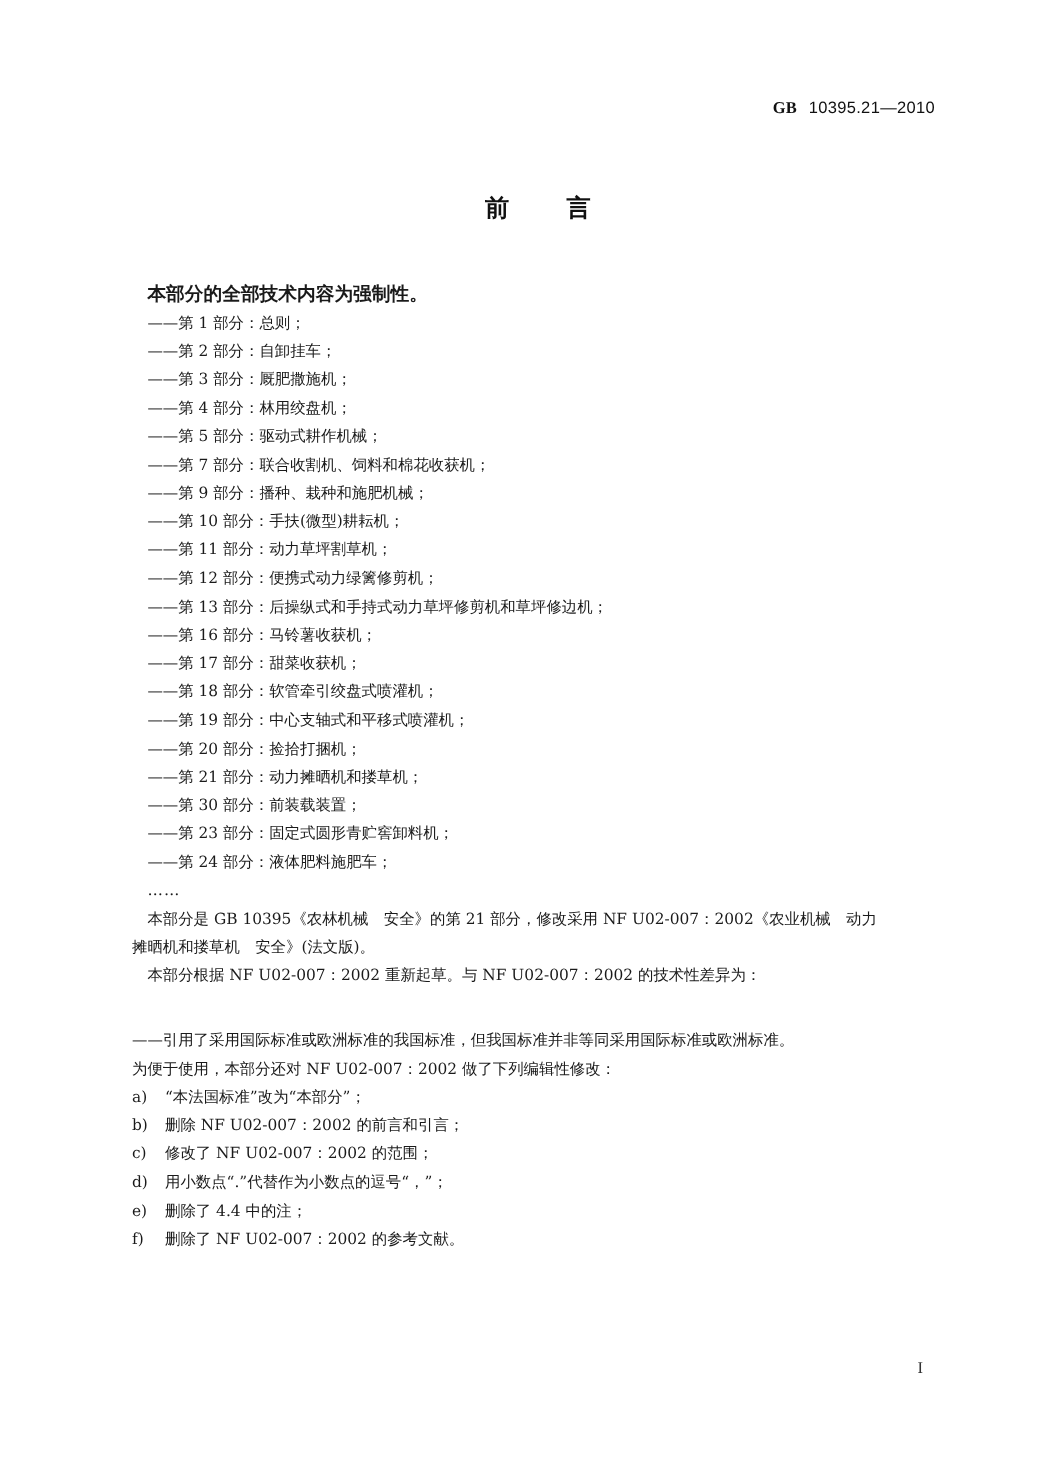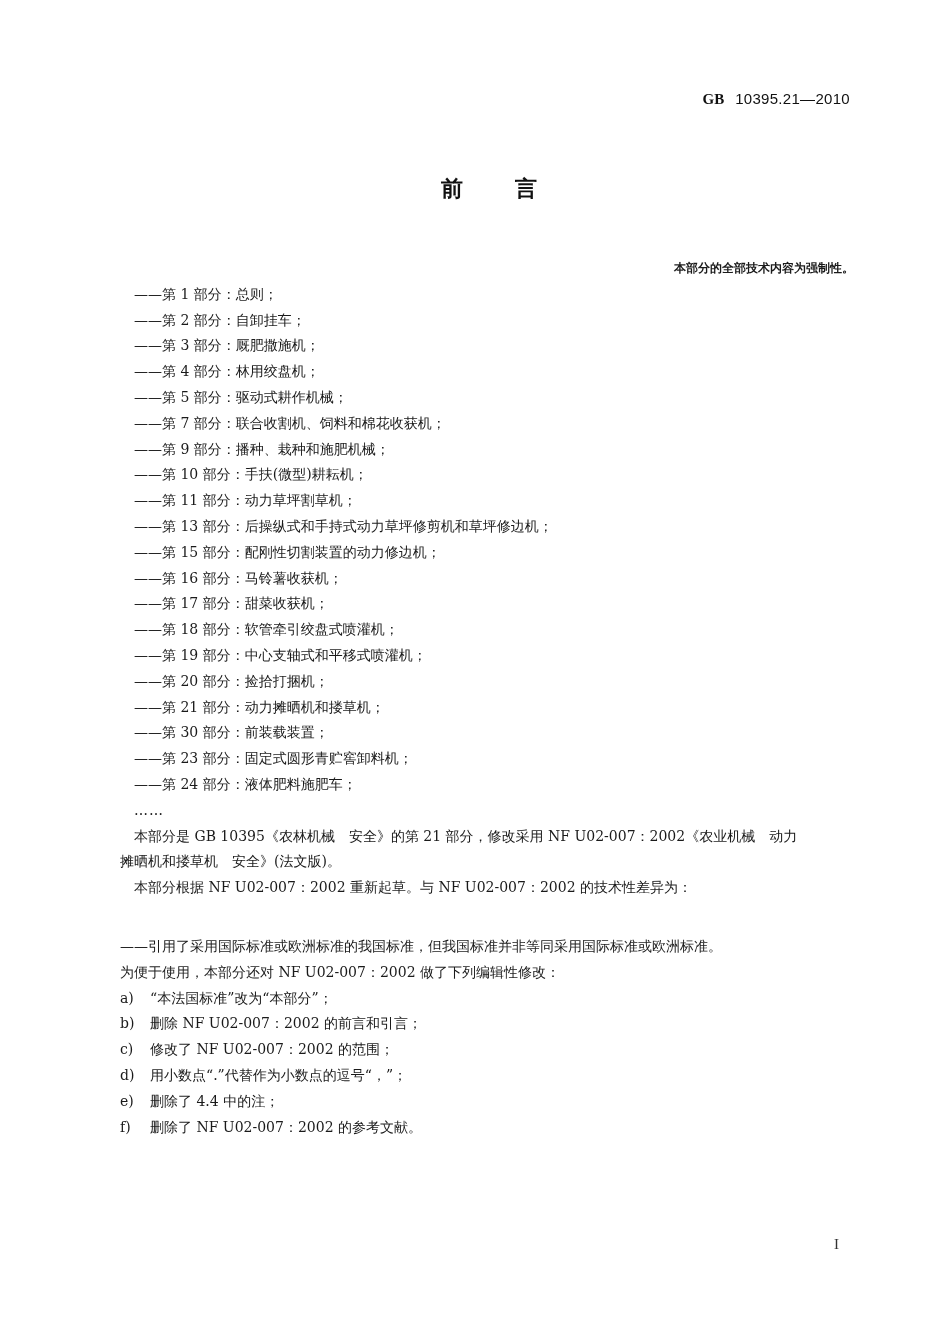--- a/index.html
+++ b/index.html
@@ -51,22 +51,21 @@
       font-size: 14px;
     }
     .line {
       height: 25.8px;
       line-height: 25.8px;
       white-space: nowrap;
     }
     .bold-lead {
       font-family: "DejaVu Sans", sans-serif;
       font-weight: bold;
-      font-size: 12px;
-      text-align: right;
+      font-size: 17px;
     }
     .list-item .letter {
       display: inline-block;
       width: 30px;
     }
     .page-number {
       position: absolute;
       top: 1236px;
       left: 834px;
       font-family: "Liberation Serif", serif;
@@ -93,22 +92,22 @@
   <div>
     <div class="line">——第 1 部分：总则；</div>
     <div class="line">——第 2 部分：自卸挂车；</div>
     <div class="line">——第 3 部分：厩肥撒施机；</div>
     <div class="line">——第 4 部分：林用绞盘机；</div>
     <div class="line">——第 5 部分：驱动式耕作机械；</div>
     <div class="line">——第 7 部分：联合收割机、饲料和棉花收获机；</div>
     <div class="line">——第 9 部分：播种、栽种和施肥机械；</div>
     <div class="line">——第 10 部分：手扶(微型)耕耘机；</div>
     <div class="line">——第 11 部分：动力草坪割草机；</div>
+    <div class="line">——第 12 部分：便携式动力绿篱修剪机；</div>
     <div class="line">——第 13 部分：后操纵式和手持式动力草坪修剪机和草坪修边机；</div>
-    <div class="line">——第 15 部分：配刚性切割装置的动力修边机；</div>
     <div class="line">——第 16 部分：马铃薯收获机；</div>
     <div class="line">——第 17 部分：甜菜收获机；</div>
     <div class="line">——第 18 部分：软管牵引绞盘式喷灌机；</div>
     <div class="line">——第 19 部分：中心支轴式和平移式喷灌机；</div>
     <div class="line">——第 20 部分：捡拾打捆机；</div>
     <div class="line">——第 21 部分：动力摊晒机和搂草机；</div>
     <div class="line">——第 30 部分：前装载装置；</div>
     <div class="line">——第 23 部分：固定式圆形青贮窖卸料机；</div>
     <div class="line">——第 24 部分：液体肥料施肥车；</div>
     <div class="line ellipsis">……</div>

